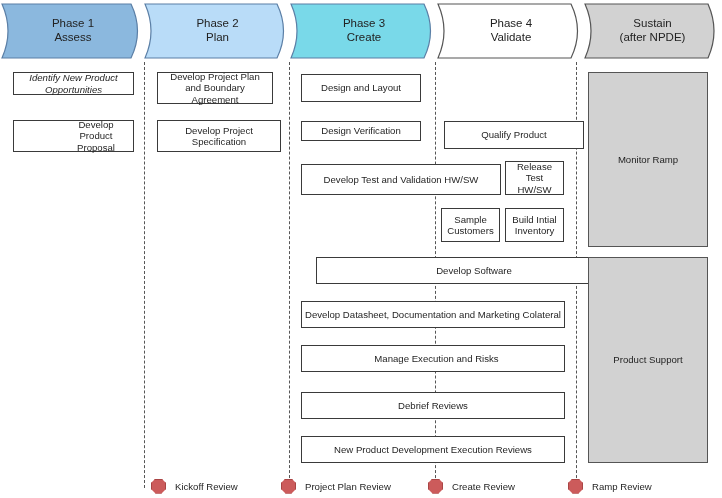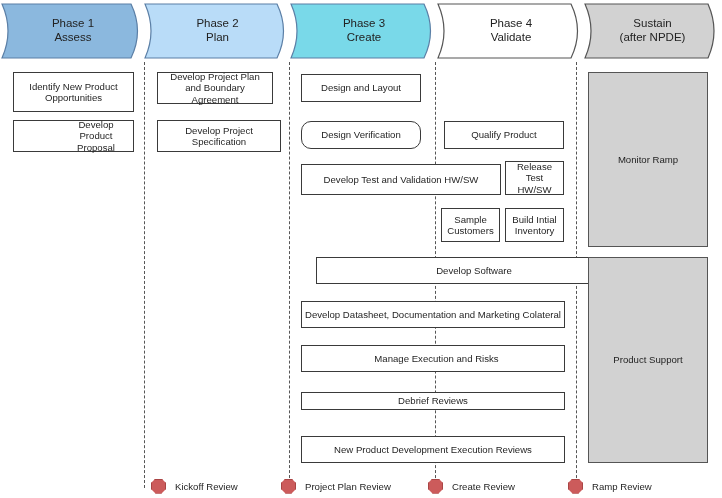--- a/index.html
+++ b/index.html
@@ -143,39 +143,39 @@
   <div class="banner-label" style="left:585px; width:135px;">
     <span>Sustain</span>
     <span class="l2">(after NPDE)</span>
   </div>
 
   <div class="lane-div" style="left:144px; top:62px; height:426px;"></div>
   <div class="lane-div" style="left:289px; top:62px; height:426px;"></div>
   <div class="lane-div" style="left:435px; top:62px; height:426px;"></div>
   <div class="lane-div" style="left:576px; top:62px; height:426px;"></div>
 
-  <div class="task" style="left:13px; top:72px; width:121px; height:40px;">Identify New Product Opportunities</div>
+  <div class="task" style="left:13px; top:72px; width:121px; height:23px;font-style:italic;">Identify New Product Opportunities</div>
   <div class="task" style="left:13px; top:120px; width:121px; height:32px;padding-left:48px;">Develop Product Proposal</div>
 
   <div class="task" style="left:157px; top:72px; width:116px; height:32px;">Develop Project Plan and Boundary Agreement</div>
   <div class="task" style="left:157px; top:120px; width:124px; height:32px;">Develop Project Specification</div>
 
   <div class="task" style="left:301px; top:74px; width:120px; height:28px;">Design and Layout</div>
-  <div class="task" style="left:301px; top:121px; width:120px; height:28px;border-radius:10px;">Design Verification</div>
+  <div class="task" style="left:301px; top:121px; width:120px; height:20px;">Design Verification</div>
   <div class="task" style="left:301px; top:164px; width:200px; height:31px;">Develop Test and Validation HW/SW</div>
 
-  <div class="task" style="left:444px; top:121px; width:120px; height:28px;">Qualify Product</div>
+  <div class="task" style="left:444px; top:121px; width:140px; height:28px;">Qualify Product</div>
   <div class="task" style="left:505px; top:161px; width:59px; height:34px;">Release Test HW/SW</div>
   <div class="task" style="left:441px; top:208px; width:59px; height:34px;">Sample Customers</div>
   <div class="task" style="left:505px; top:208px; width:59px; height:34px;">Build Intial Inventory</div>
 
   <div class="task" style="left:316px; top:257px; width:316px; height:27px;">Develop Software</div>
   <div class="task" style="left:301px; top:301px; width:264px; height:27px;">Develop Datasheet, Documentation and Marketing Colateral</div>
   <div class="task" style="left:301px; top:345px; width:264px; height:27px;padding-left:10px;">Manage Execution and Risks</div>
-  <div class="task" style="left:301px; top:392px; width:264px; height:18px;">Debrief Reviews</div>
+  <div class="task" style="left:301px; top:392px; width:264px; height:27px;">Debrief Reviews</div>
   <div class="task" style="left:301px; top:436px; width:264px; height:27px;">New Product Development Execution Reviews</div>
 
   <div class="sustain-block" style="left:588px; top:72px; width:120px; height:175px;">
     <span>Monitor Ramp</span>
   </div>
   <div class="sustain-block" style="left:588px; top:257px; width:120px; height:206px;">
     <span>Product Support</span>
   </div>
 
 

